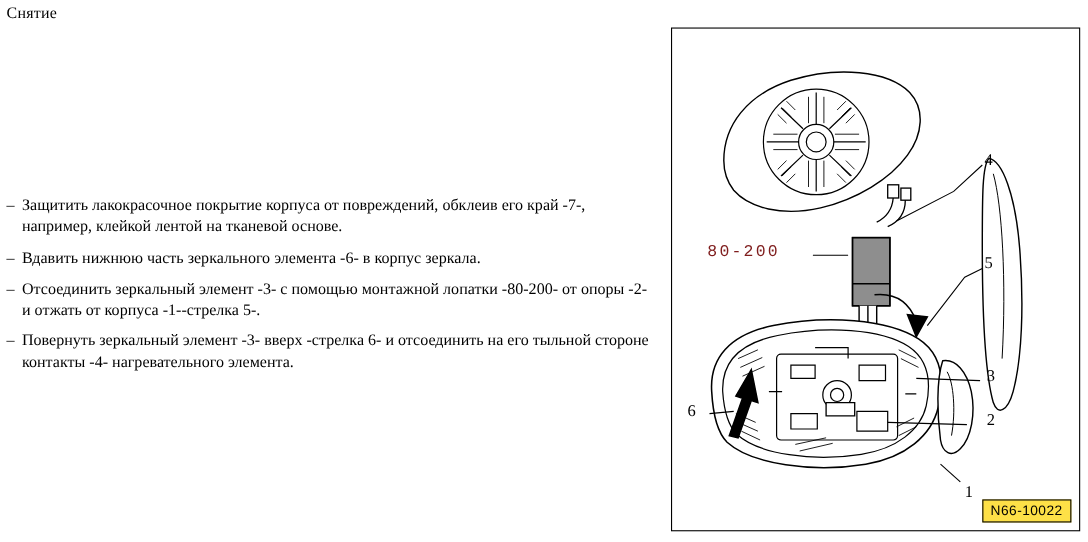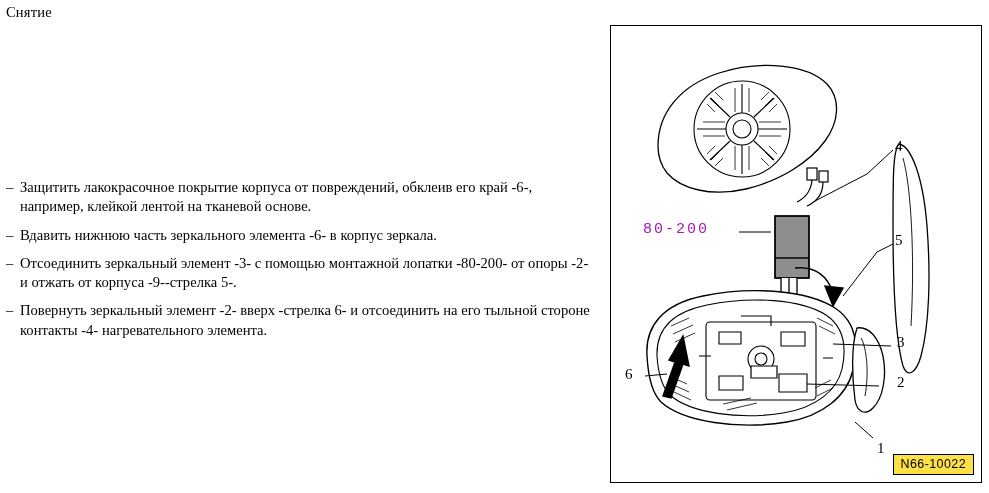--- a/index.html
+++ b/index.html
@@ -84,50 +84,50 @@
     position: absolute;
     font-family: "Liberation Serif", serif;
     font-size: 15px;
     color: #000;
   }
   .tool-label {
     position: absolute;
     font-family: "Liberation Mono", monospace;
     font-size: 15px;
     letter-spacing: 2px;
-    color: #a21caf;
+    color: #7f1d1d;
   }
 </style>
 </head>
 <body>
 
 <div class="page">
 
   <div class="doc-title">Снятие</div>
 
   <div class="text-column">
 
     <div class="bullet-row">
       <span class="bullet-dash">–</span>
-      <span class="bullet-text">Защитить лакокрасочное покрытие корпуса от повреждений, обклеив его край -6-, например, клейкой лентой на тканевой основе.</span>
+      <span class="bullet-text">Защитить лакокрасочное покрытие корпуса от повреждений, обклеив его край -7-, например, клейкой лентой на тканевой основе.</span>
     </div>
 
     <div class="bullet-row">
       <span class="bullet-dash">–</span>
       <span class="bullet-text">Вдавить нижнюю часть зеркального элемента -6- в корпус зеркала.</span>
     </div>
 
     <div class="bullet-row">
       <span class="bullet-dash">–</span>
-      <span class="bullet-text">Отсоединить зеркальный элемент -3- с помощью монтажной лопатки -80-200- от опоры -2- и отжать от корпуса -9--стрелка 5-.</span>
-    </div>
-
-    <div class="bullet-row">
-      <span class="bullet-dash">–</span>
-      <span class="bullet-text">Повернуть зеркальный элемент -2- вверх -стрелка 6- и отсоединить на его тыльной стороне контакты -4- нагревательного элемента.</span>
+      <span class="bullet-text">Отсоединить зеркальный элемент -3- с помощью монтажной лопатки -80-200- от опоры -2- и отжать от корпуса -1--стрелка 5-.</span>
+    </div>
+
+    <div class="bullet-row">
+      <span class="bullet-dash">–</span>
+      <span class="bullet-text">Повернуть зеркальный элемент -3- вверх -стрелка 6- и отсоединить на его тыльной стороне контакты -4- нагревательного элемента.</span>
     </div>
 
   </div>
 
   <div class="figure">
 
     <svg class="fig-svg" width="370" height="456" viewBox="0 0 370 456" xmlns="http://www.w3.org/2000/svg">
 
       <g stroke="#000" fill="none" stroke-width="1.3">
         <path d="M47,120 C47,88 68,60 108,47 C150,34 196,38 216,58 C230,73 228,96 214,115

